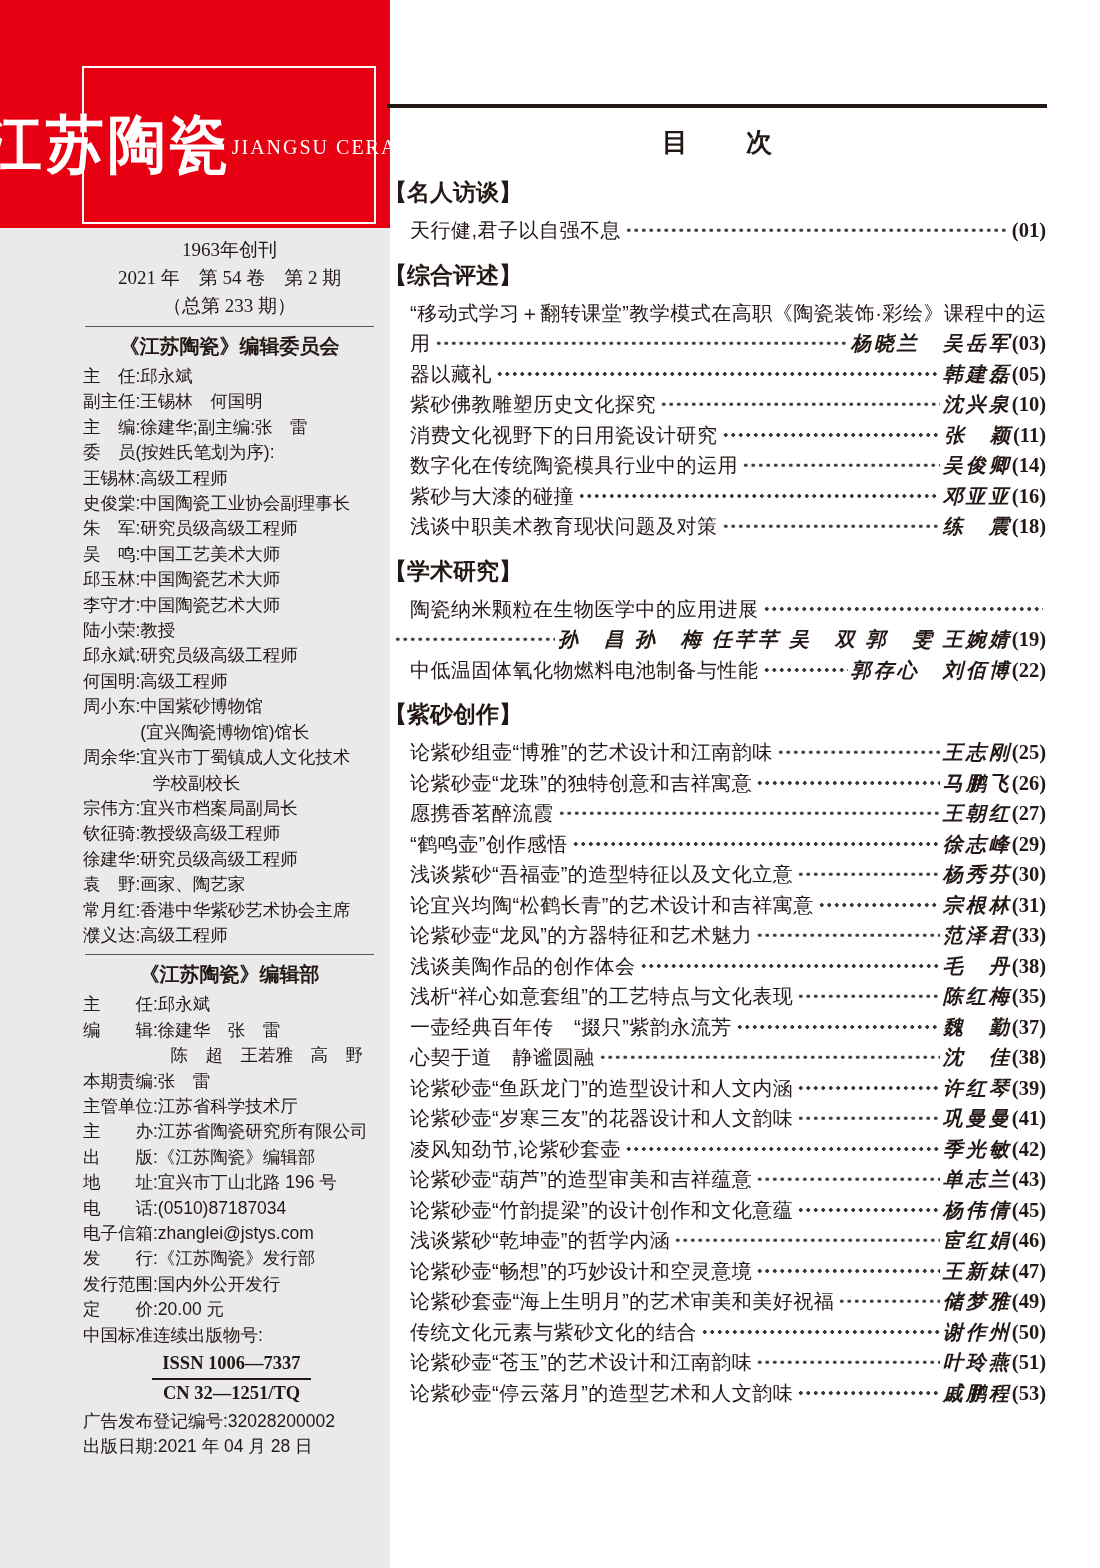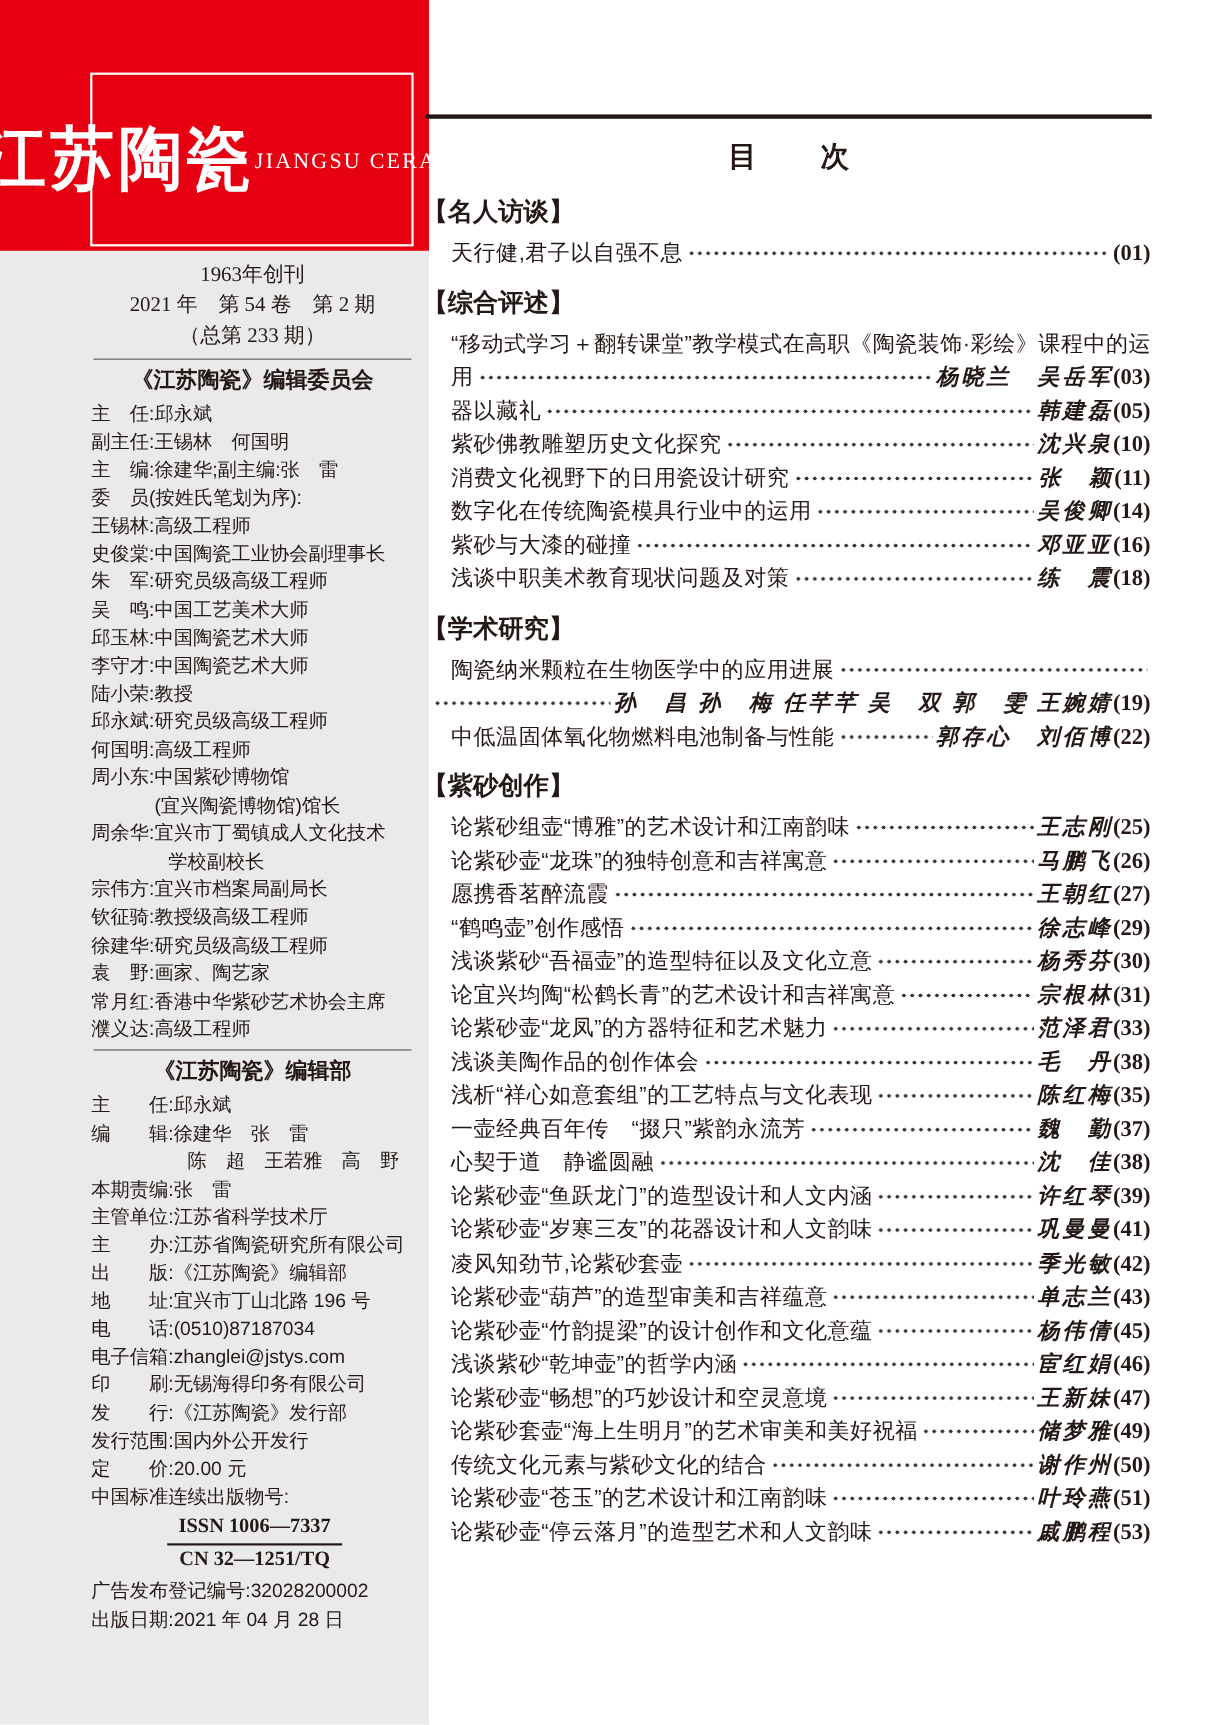--- a/index.html
+++ b/index.html
@@ -136,21 +136,20 @@
           <div class="srow">主　　任:邱永斌</div>
           <div class="srow">编　　辑:徐建华　张　雷</div>
           <div class="srow">　　　　　陈　超　王若雅　高　野</div>
           <div class="srow">本期责编:张　雷</div>
           <div class="srow">主管单位:江苏省科学技术厅</div>
           <div class="srow">主　　办:江苏省陶瓷研究所有限公司</div>
           <div class="srow">出　　版:《江苏陶瓷》编辑部</div>
           <div class="srow">地　　址:宜兴市丁山北路 196 号</div>
           <div class="srow">电　　话:(0510)87187034</div>
           <div class="srow">电子信箱:zhanglei@jstys.com</div>
-          <div class="srow">印　　刷:无锡海得印务有限公司</div>
           <div class="srow">发　　行:《江苏陶瓷》发行部</div>
           <div class="srow">发行范围:国内外公开发行</div>
           <div class="srow">定　　价:20.00 元</div>
           <div class="srow">中国标准连续出版物号:</div>
         </div>
       <div class="issn-block">
         <span class="issn-top">ISSN 1006—7337</span>
         <span class="issn-bottom">CN 32—1251/TQ</span>
       </div>
       <div id="dept-rows2">

